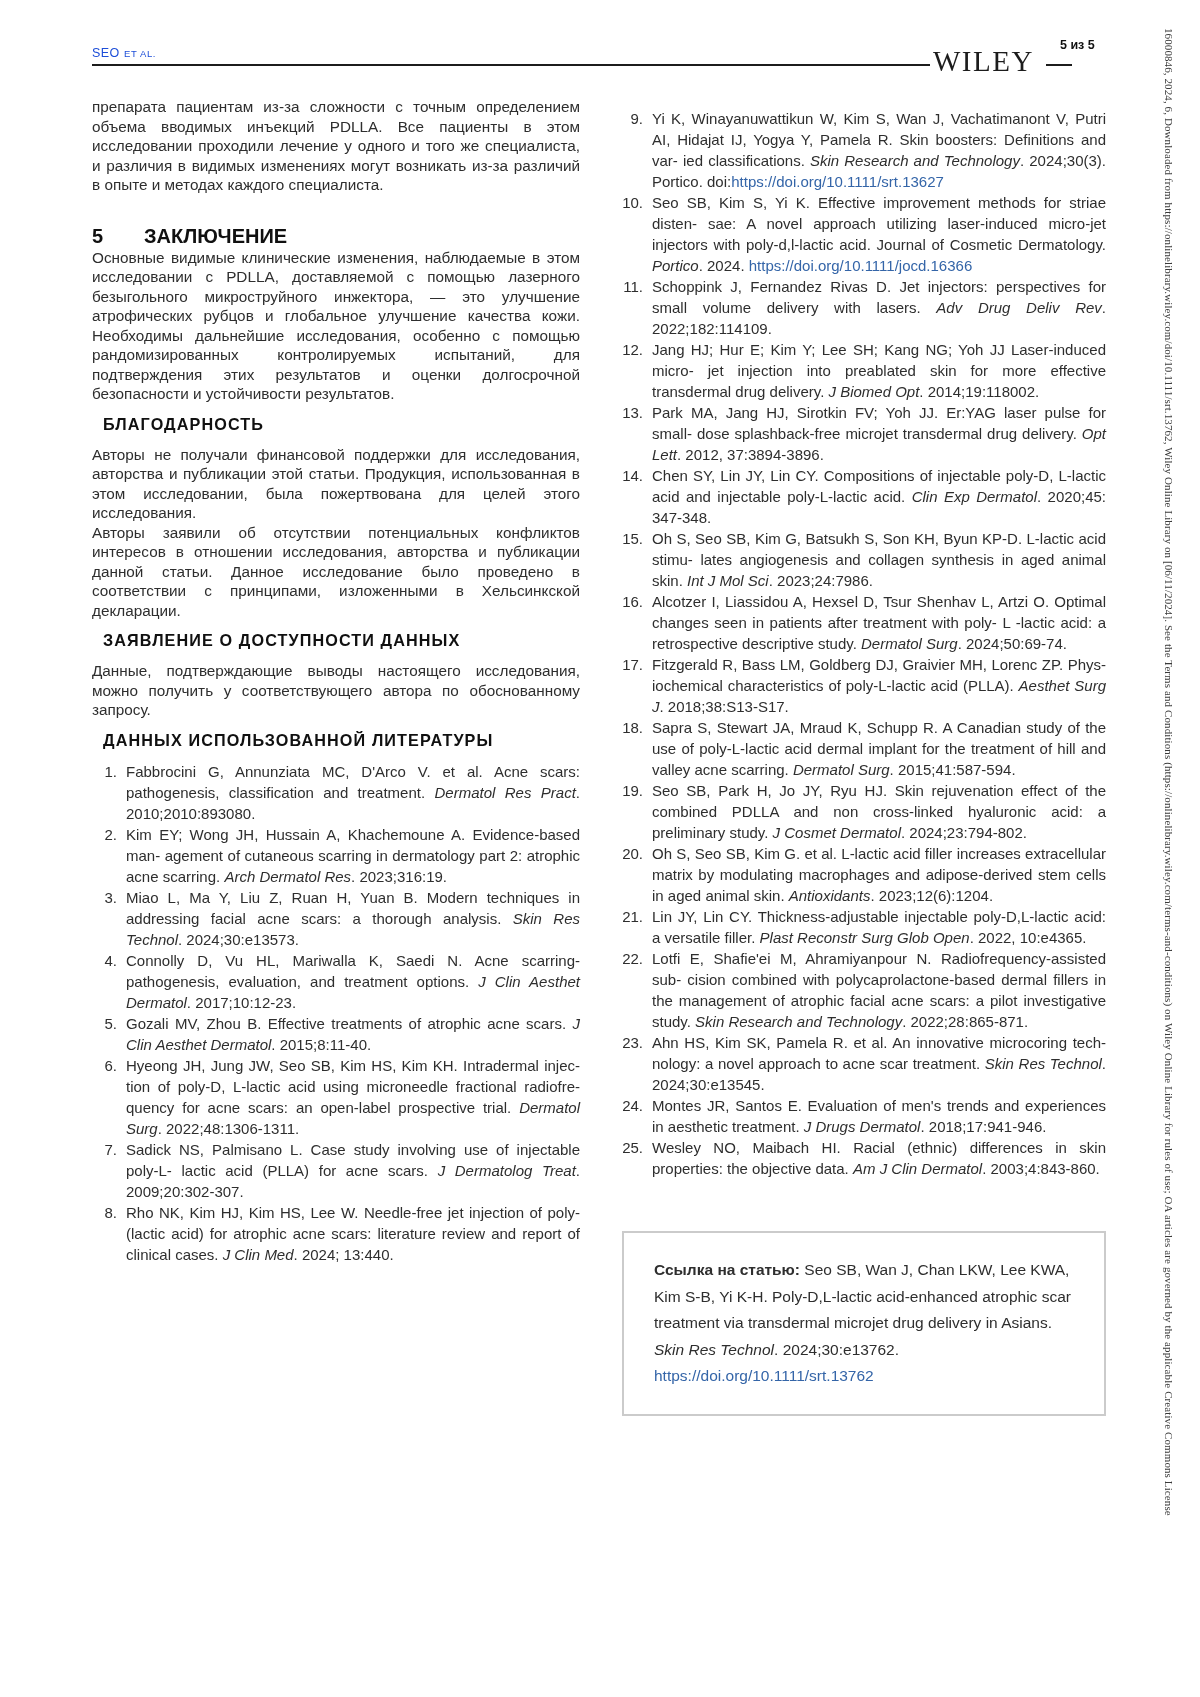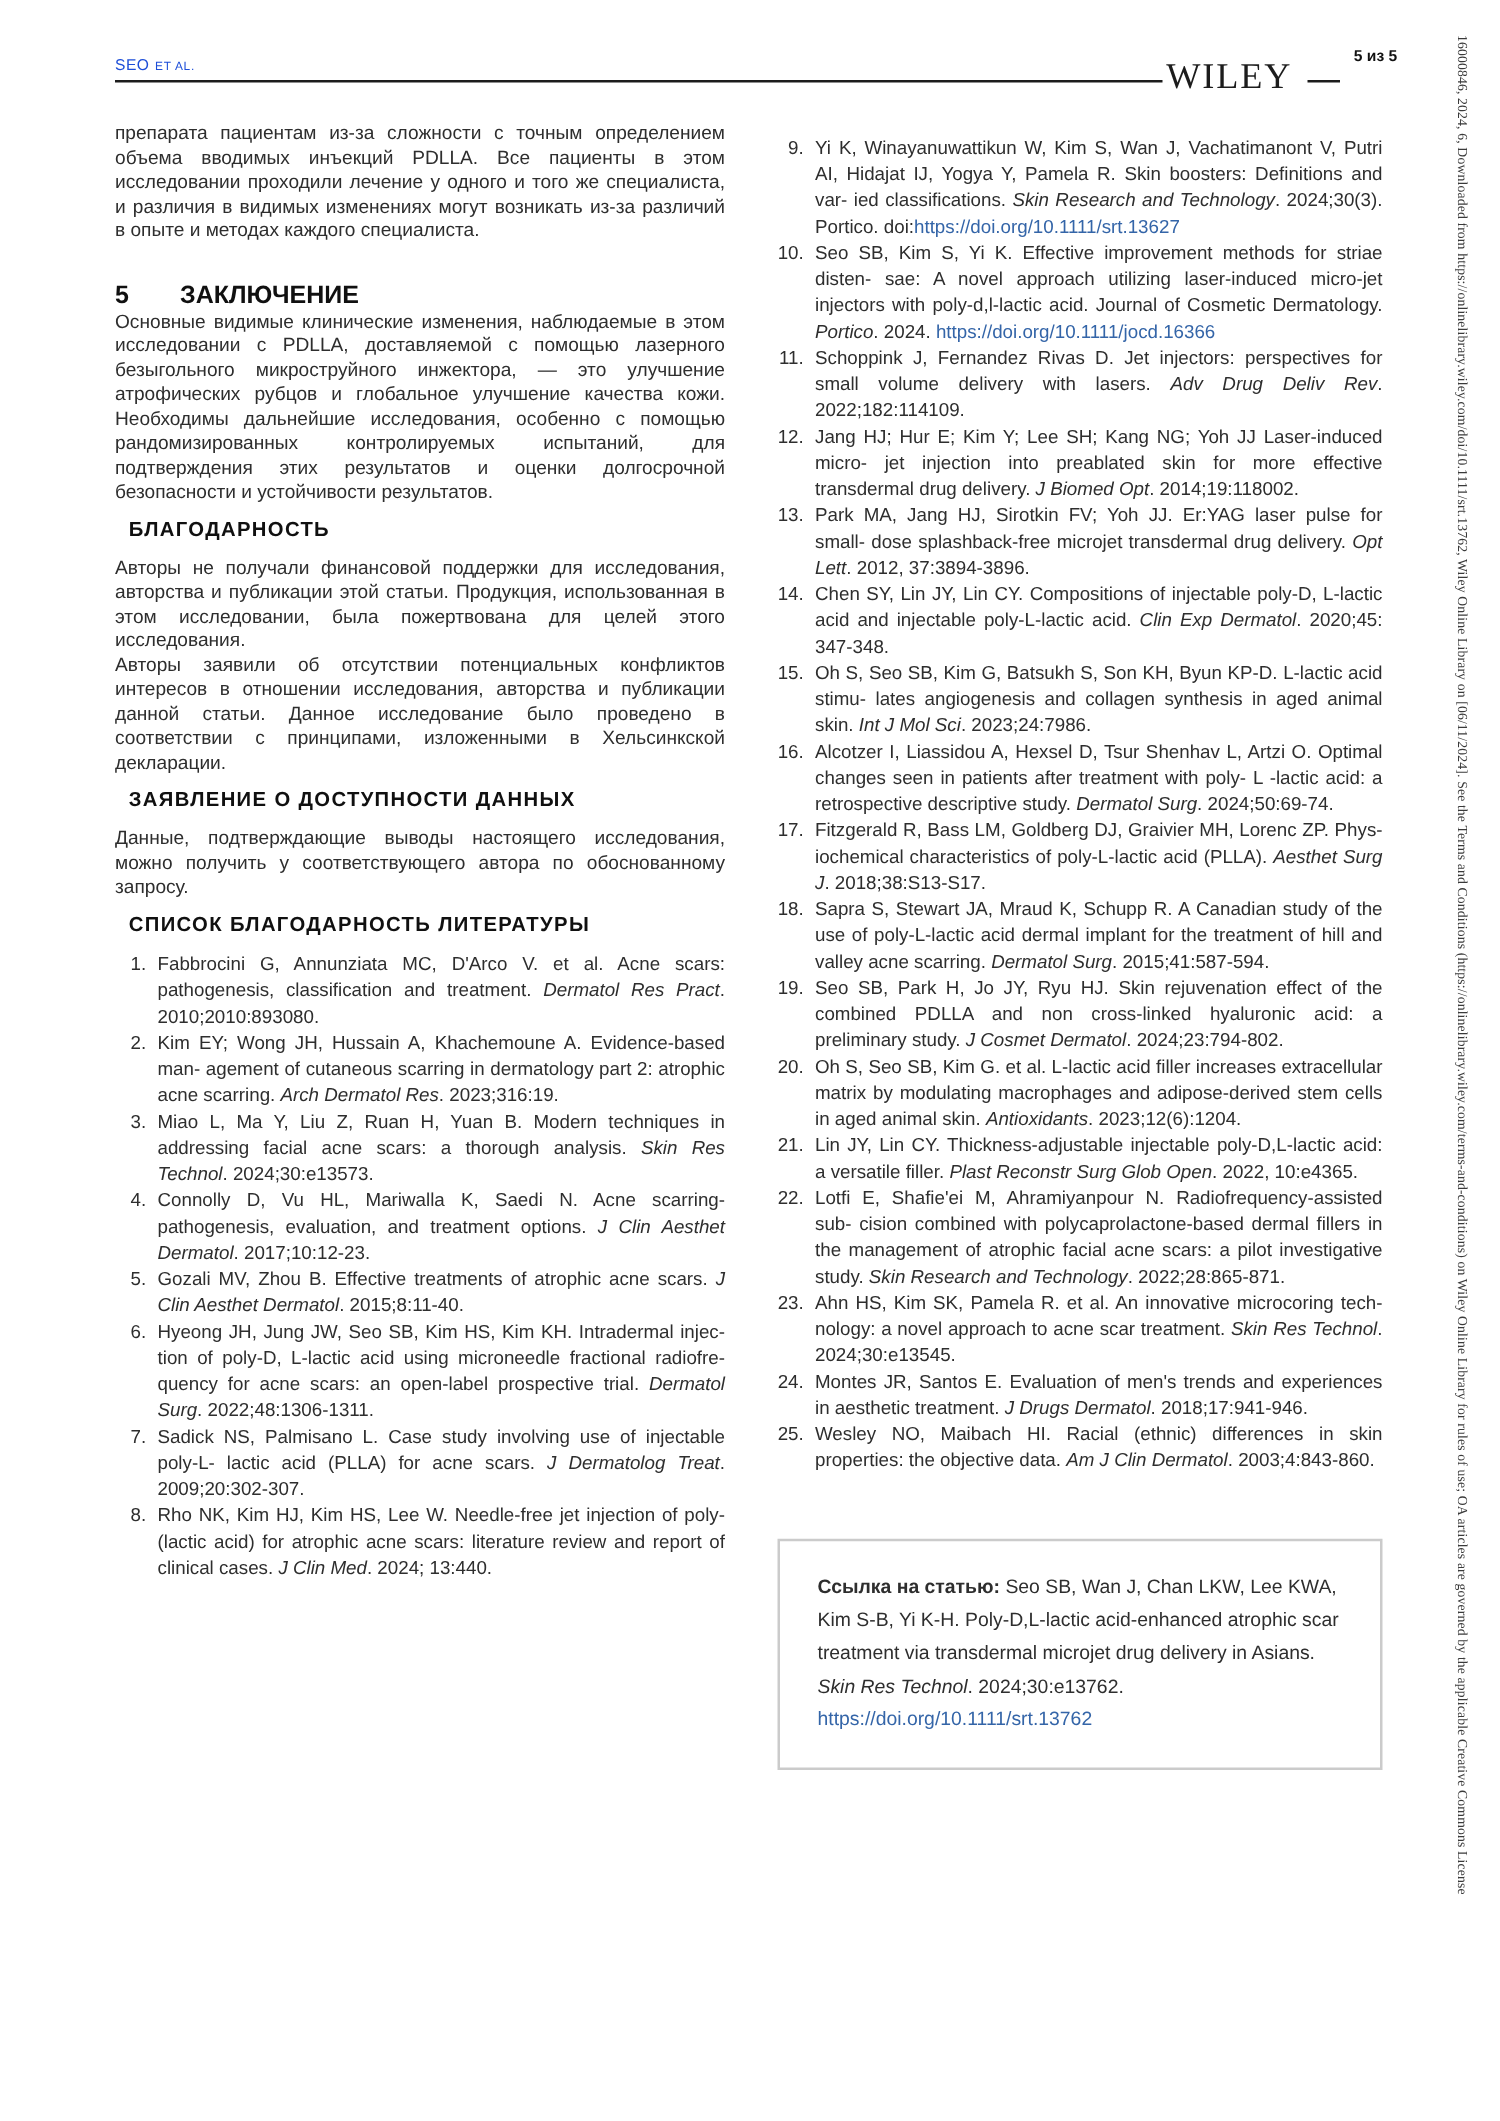--- a/index.html
+++ b/index.html
@@ -3,21 +3,21 @@
 <meta charset="utf-8">
 <style>
   html,body{margin:0;padding:0;background:#ffffff;}
   body{font-family:"Liberation Sans","DejaVu Sans",sans-serif;color:#2e2e2e;}
   .page{position:relative;width:1200px;height:1697px;background:#ffffff;overflow:hidden;}
 
   
   .running-head{position:absolute;left:92px;top:43px;color:#1d4ed8;white-space:nowrap;}
   .rh-main{font-size:12.5px;letter-spacing:.4px;}
   .rh-suffix{font-size:9.5px;letter-spacing:.6px;}
-  .page-info{position:absolute;left:1083px;top:38px;font-size:12.5px;font-weight:bold;color:#111;white-space:nowrap;}
+  .page-info{position:absolute;left:1060px;top:38px;font-size:12.5px;font-weight:bold;color:#111;white-space:nowrap;}
   .rule-left{position:absolute;left:92px;top:64px;width:838px;height:2px;background:#1c1c1c;}
   .rule-right{position:absolute;left:1046px;top:64px;width:26px;height:2px;background:#1c1c1c;}
   .wiley{position:absolute;left:933px;top:45px;font-family:"Liberation Serif","DejaVu Serif",serif;
          font-size:29px;letter-spacing:1.5px;color:#1c1c1c;font-weight:500;}
 
   
   .col-left{position:absolute;left:92px;top:97px;width:488px;}
   .col-right{position:absolute;left:622px;top:97px;width:484px;}
 
   p.body{margin:0;font-size:15.3px;line-height:19.5px;text-align:justify;}
@@ -79,21 +79,21 @@
     <p class="body mt-concl-p">Основные видимые клинические изменения, наблюдаемые в этом исследовании с PDLLA, доставляемой с помощью лазерного безыгольного микроструйного инжектора, — это улучшение атрофических рубцов и глобальное улучшение качества кожи. Необходимы дальнейшие исследования, особенно с помощью рандомизированных контролируемых испытаний, для подтверждения этих результатов и оценки долгосрочной безопасности и устойчивости результатов.</p>
 
     <h2 class="sub mt-ack">БЛАГОДАРНОСТЬ</h2>
     <p class="body mt-ack-p">Авторы не получали финансовой поддержки для исследования, авторства и публикации этой статьи. Продукция, использованная в этом исследовании, была пожертвована для целей этого исследования.</p>
 
     <p class="body mt-conf-p">Авторы заявили об отсутствии потенциальных конфликтов интересов в отношении исследования, авторства и публикации данной статьи. Данное исследование было проведено в соответствии с принципами, изложенными в Хельсинкской декларации.</p>
 
     <h2 class="sub mt-data">ЗАЯВЛЕНИЕ О ДОСТУПНОСТИ ДАННЫХ</h2>
     <p class="body mt-data-p">Данные, подтверждающие выводы настоящего исследования, можно получить у соответствующего автора по обоснованному запросу.</p>
 
-    <h2 class="sub mt-refs">СПИСОК БЛАГОДАРНОСТЬ ЛИТЕРАТУРЫ</h2>
+    <h2 class="sub mt-refs">ДАННЫХ ИСПОЛЬЗОВАННОЙ ЛИТЕРАТУРЫ</h2>
     <ol class="refs refs-left">
         <li><span class="refnum">1.</span><span class="p-n">Fabbrocini G, Annunziata MC, D'Arco V. et al. Acne scars: pathogenesis, classification and treatment. </span><span class="p-i">Dermatol Res Pract</span><span class="p-n">. 2010;2010:893080.</span></li>
         <li><span class="refnum">2.</span><span class="p-n">Kim EY; Wong JH, Hussain A, Khachemoune A. Evidence-based man- agement of cutaneous scarring in dermatology part 2: atrophic acne scarring. </span><span class="p-i">Arch Dermatol Res</span><span class="p-n">. 2023;316:19.</span></li>
         <li><span class="refnum">3.</span><span class="p-n">Miao L, Ma Y, Liu Z, Ruan H, Yuan B. Modern techniques in addressing facial acne scars: a thorough analysis. </span><span class="p-i">Skin Res Technol</span><span class="p-n">. 2024;30:e13573.</span></li>
         <li><span class="refnum">4.</span><span class="p-n">Connolly D, Vu HL, Mariwalla K, Saedi N. Acne scarring-pathogenesis, evaluation, and treatment options. </span><span class="p-i">J Clin Aesthet Dermatol</span><span class="p-n">. 2017;10:12-23.</span></li>
         <li><span class="refnum">5.</span><span class="p-n">Gozali MV, Zhou B. Effective treatments of atrophic acne scars. </span><span class="p-i">J Clin Aesthet Dermatol</span><span class="p-n">. 2015;8:11-40.</span></li>
         <li><span class="refnum">6.</span><span class="p-n">Hyeong JH, Jung JW, Seo SB, Kim HS, Kim KH. Intradermal injec- tion of poly-D, L-lactic acid using microneedle fractional radiofre- quency for acne scars: an open-label prospective trial. </span><span class="p-i">Dermatol Surg</span><span class="p-n">. 2022;48:1306-1311.</span></li>
         <li><span class="refnum">7.</span><span class="p-n">Sadick NS, Palmisano L. Case study involving use of injectable poly-L- lactic acid (PLLA) for acne scars. </span><span class="p-i">J Dermatolog Treat</span><span class="p-n">. 2009;20:302-307.</span></li>
         <li><span class="refnum">8.</span><span class="p-n">Rho NK, Kim HJ, Kim HS, Lee W. Needle-free jet injection of poly- (lactic acid) for atrophic acne scars: literature review and report of clinical cases. </span><span class="p-i">J Clin Med</span><span class="p-n">. 2024; 13:440.</span></li>
       </ol>

